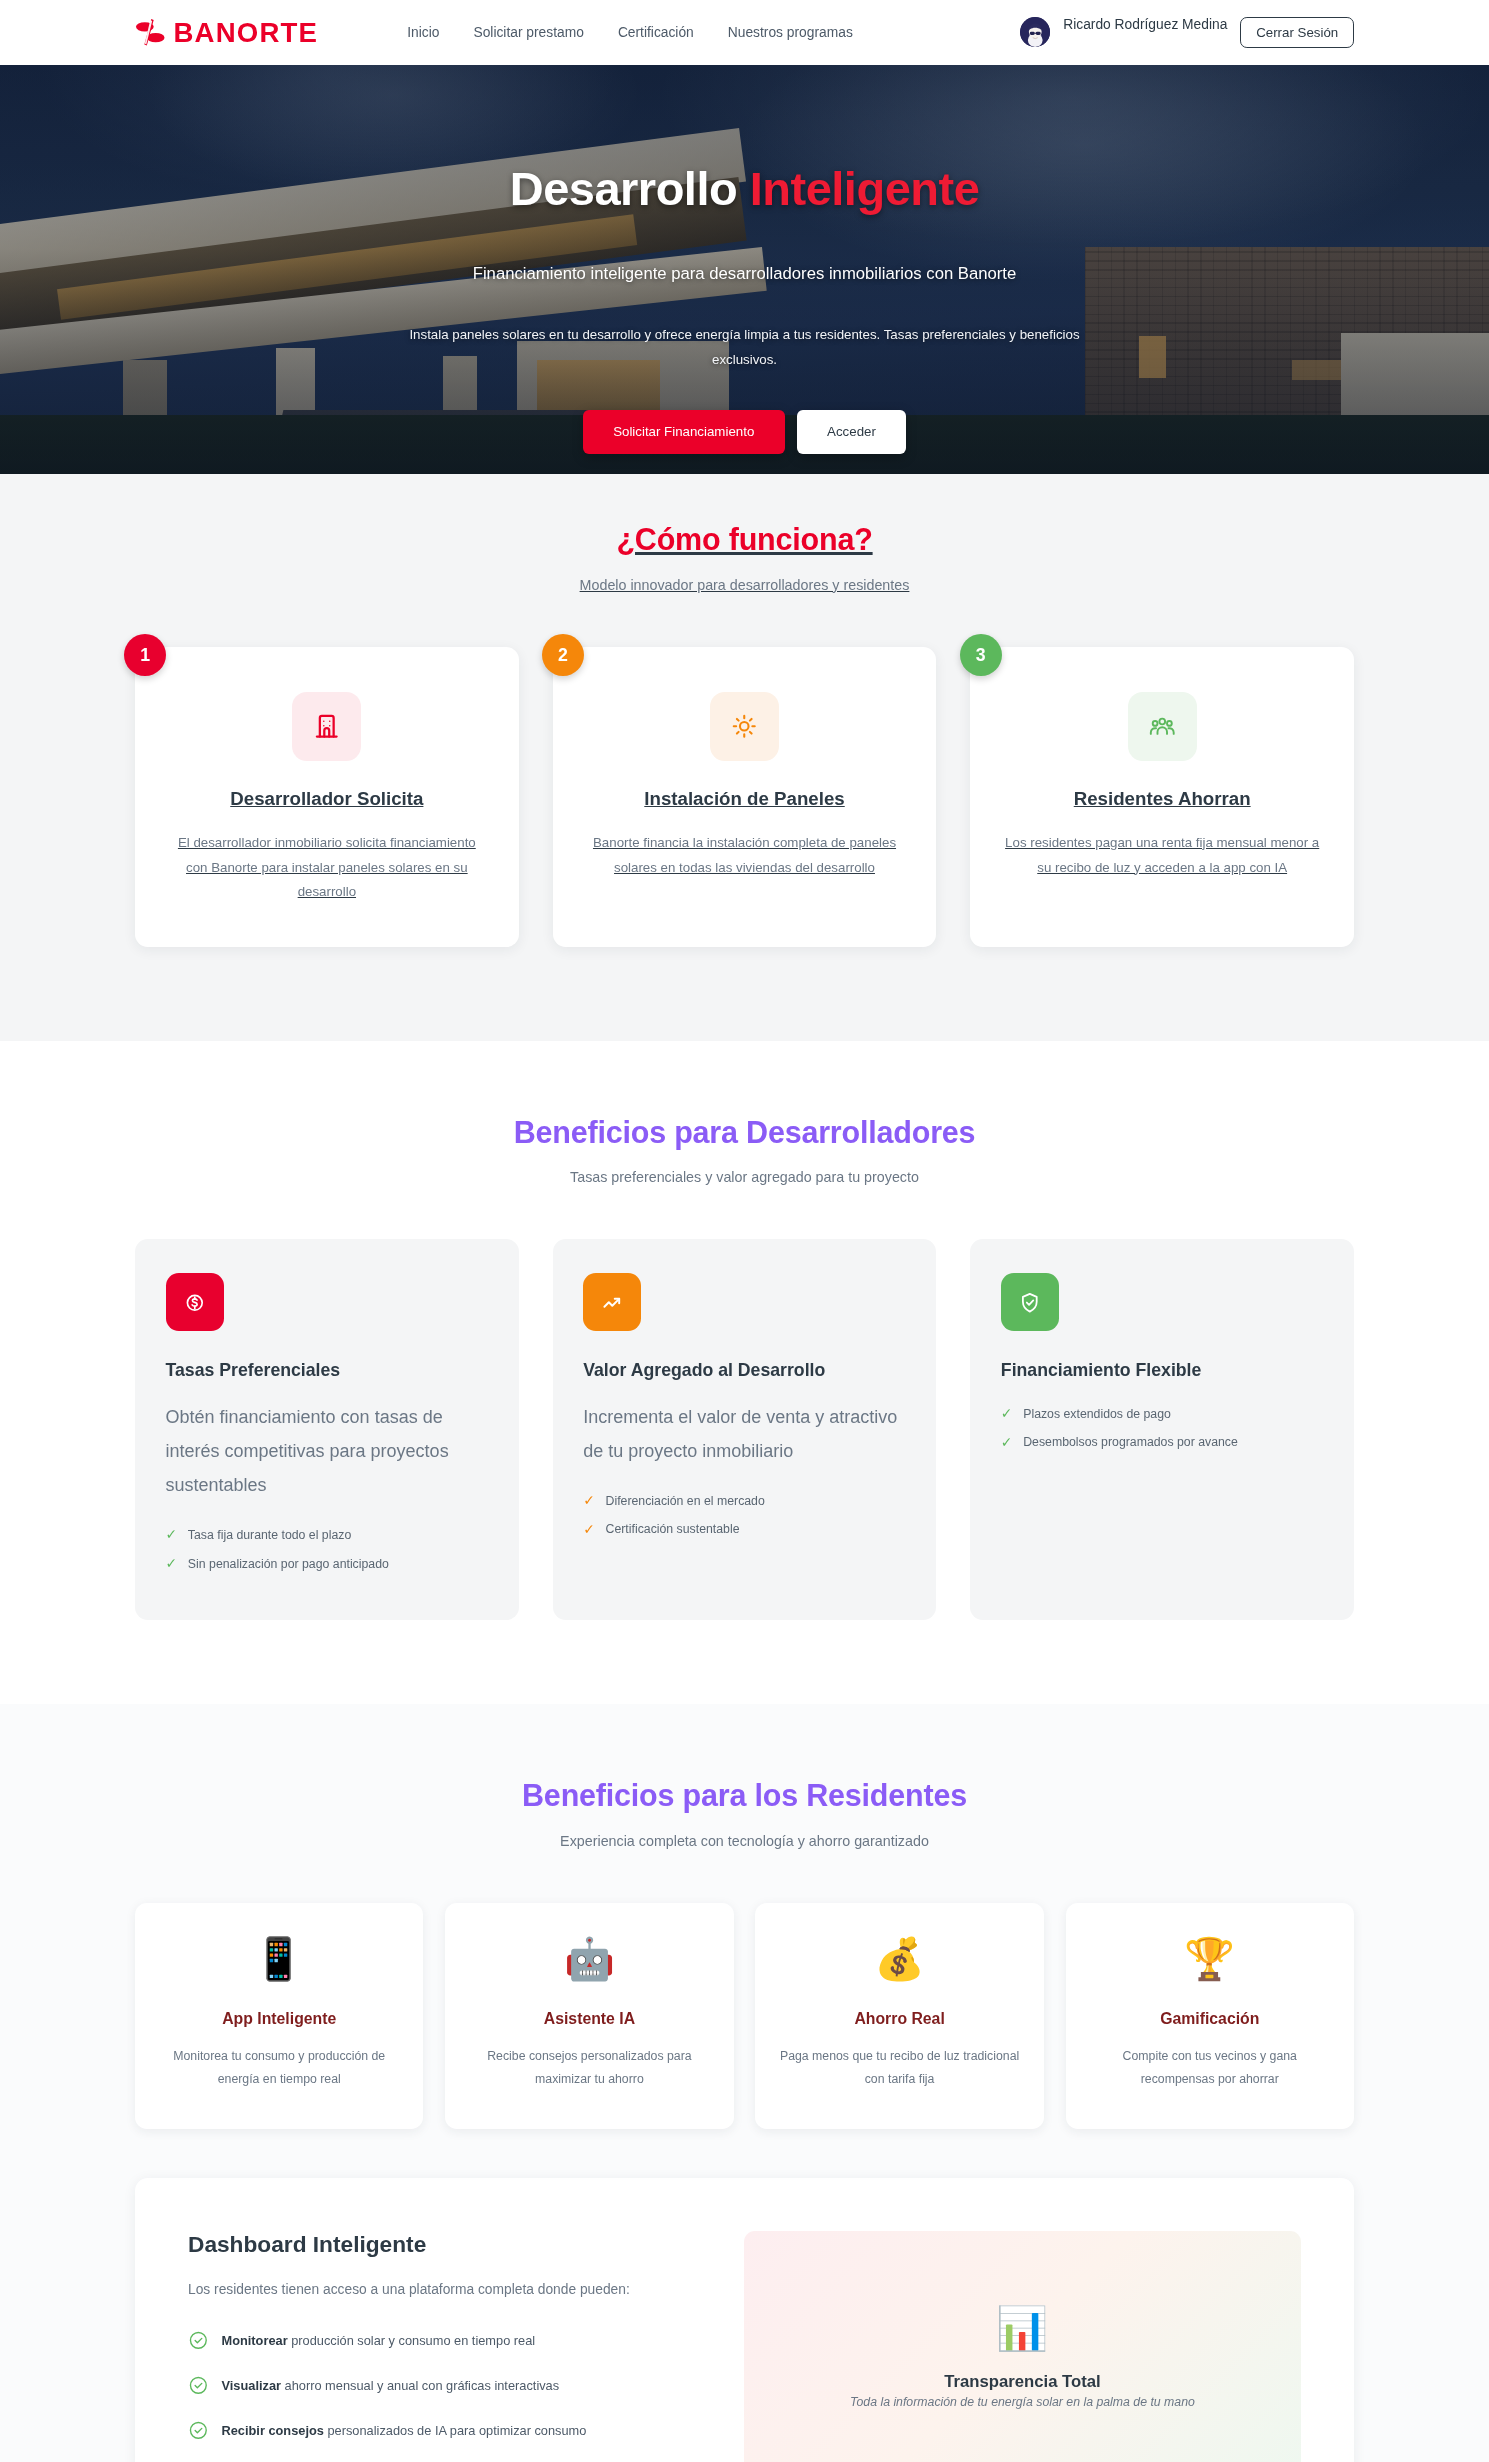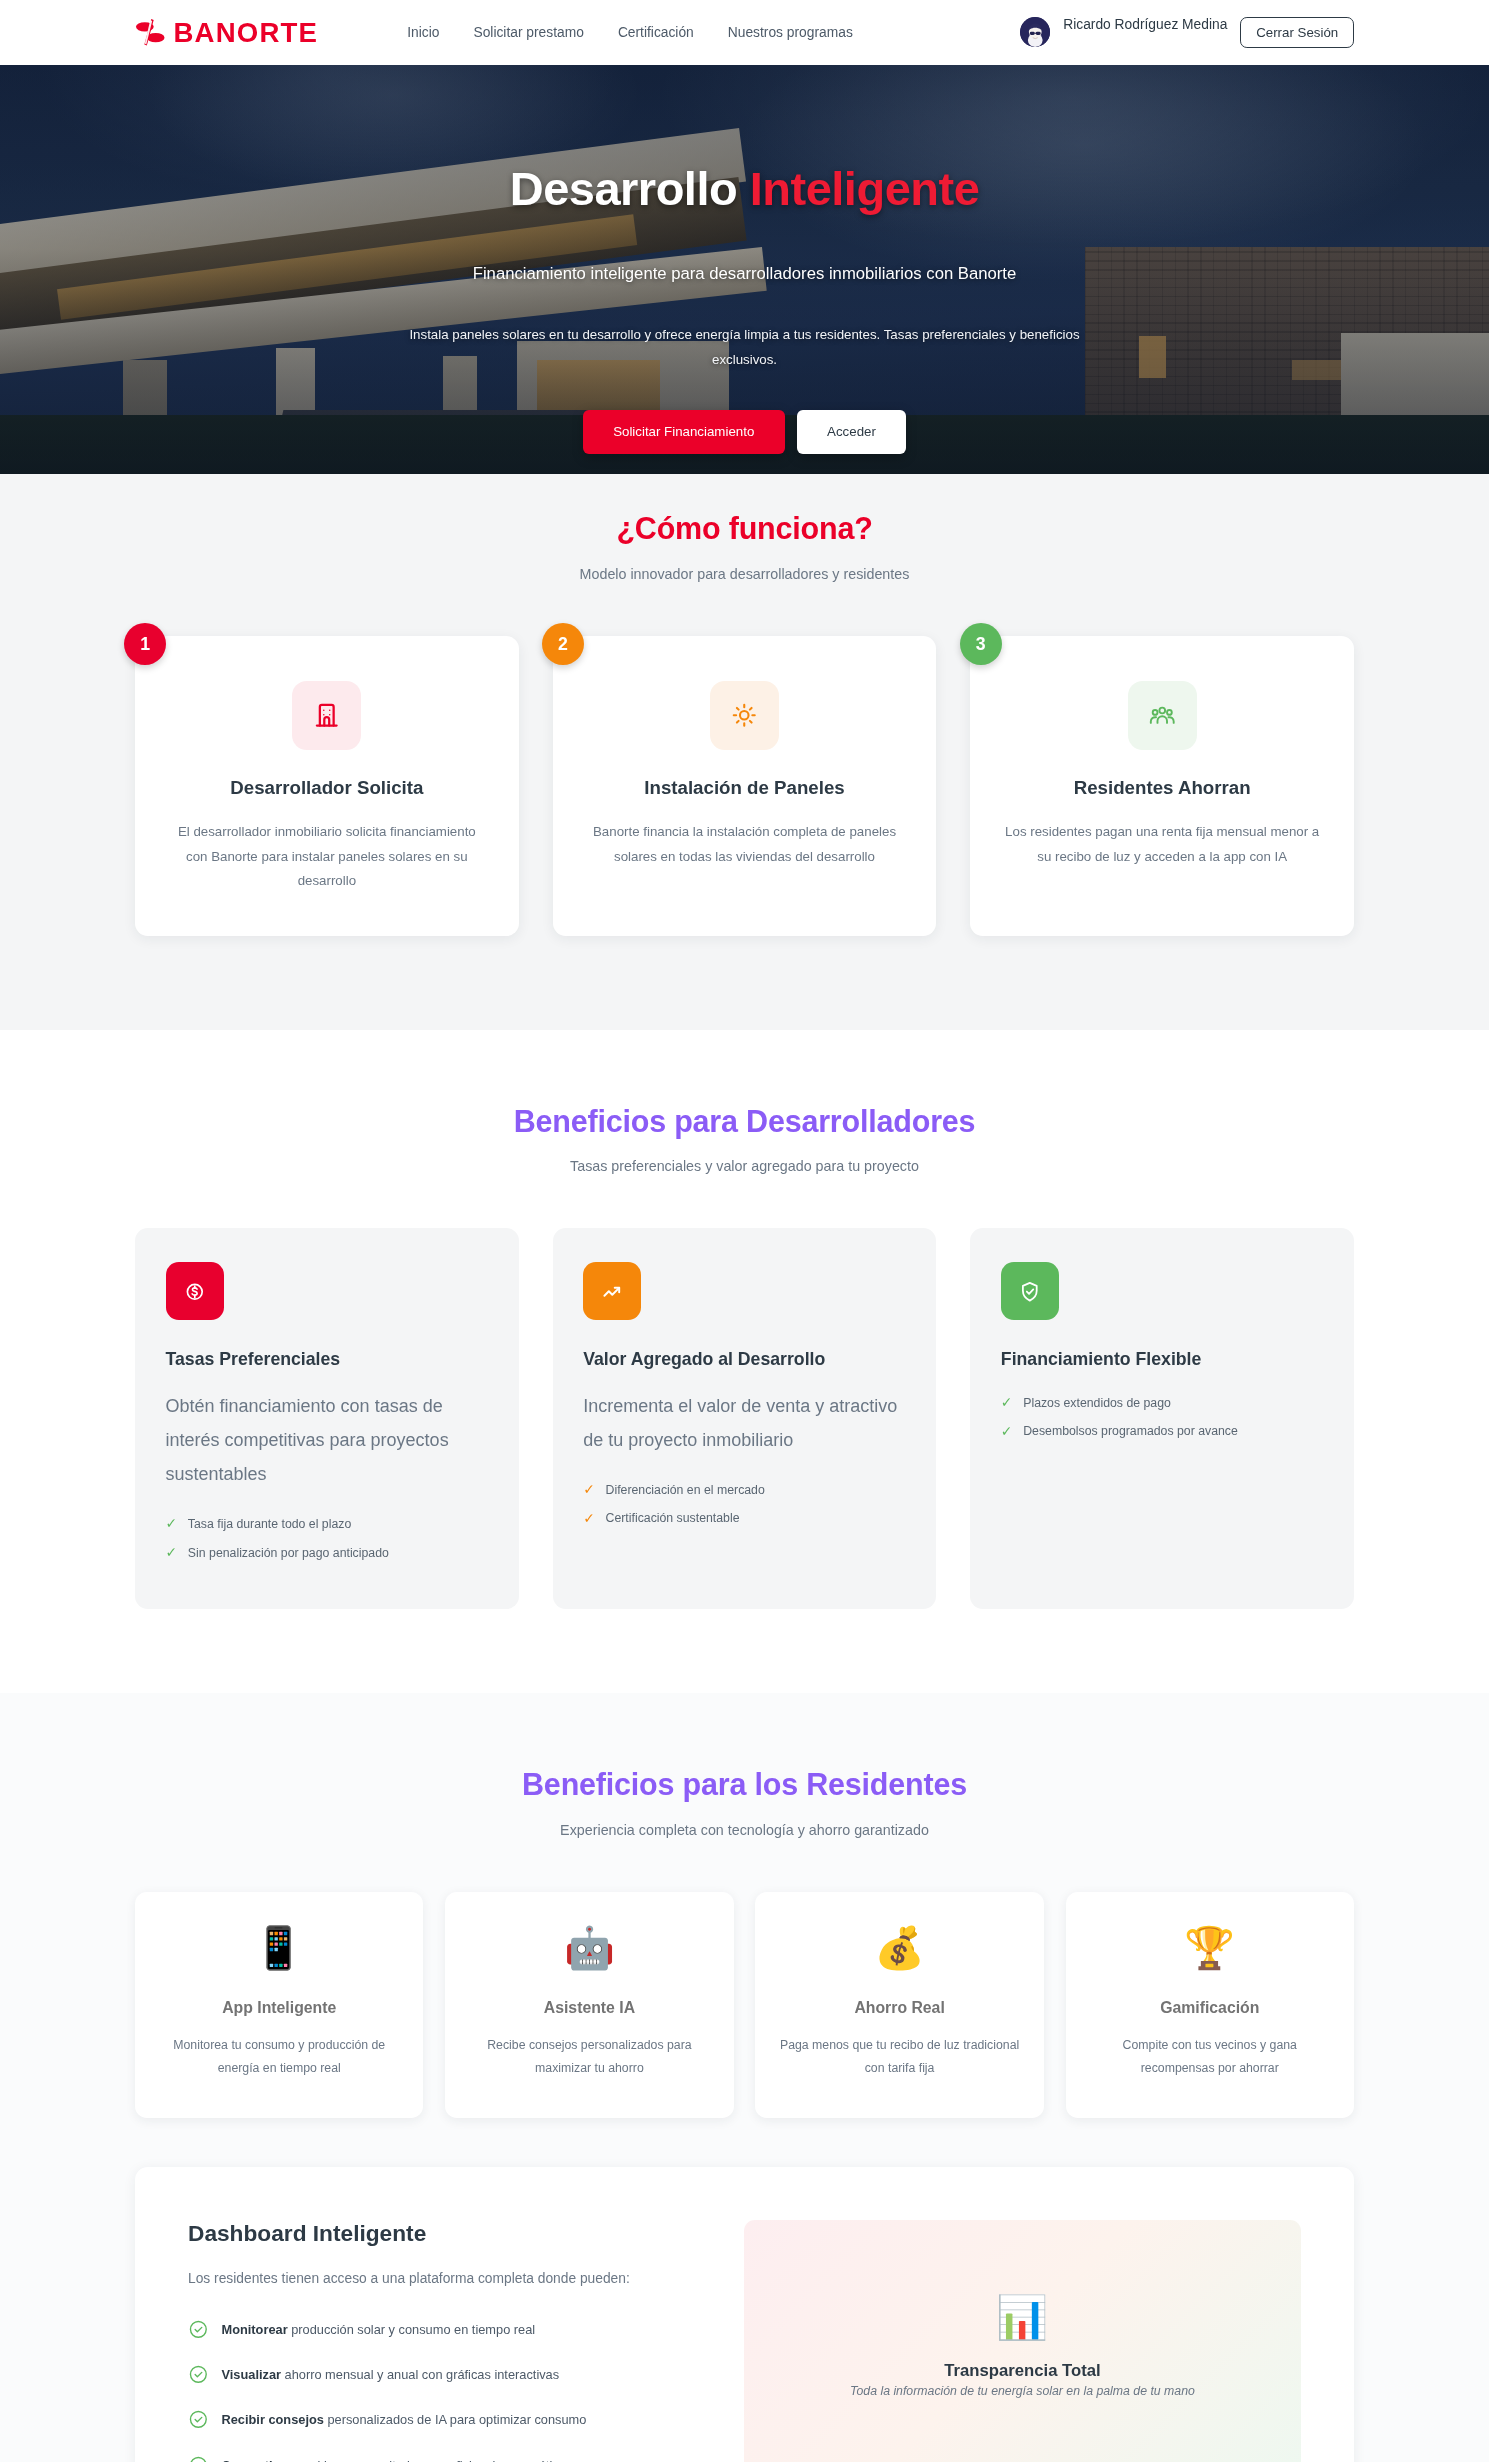--- a/index.html
+++ b/index.html
@@ -167,21 +167,21 @@
     background:#eb0029; color:#fff; padding:14.3px 30.5px; font-weight:500;
     box-shadow:0 3.9px 10.8px rgba(0,0,0,.25);
   }
   .btn-white {
     background:#ffffff; color:#2d3a45; padding:14.3px 30.5px; font-weight:500;
     box-shadow:0 3.9px 10.8px rgba(0,0,0,.25);
   }
 
   
   .section { padding:0 135px; }
-  .sec-how { background:#f4f5f6; padding-top:37px; padding-bottom:94px; }
+  .sec-how { background:#f4f5f6; padding-top:48px; padding-bottom:94px;text-decoration:underline; }
   .sec-dev { background:#ffffff; padding-top:74px; padding-bottom:84px; }
   .sec-res { background:#fafbfc; padding-top:74px; padding-bottom:94px; }
 
   .sec-title {
     text-align:center; font-size:30.5px; font-weight:700; color:#8b5cf6;
     letter-spacing:-0.2px;
   }
   .sec-title.red { color:#eb0029; }
   .sec-sub {
     text-align:center; font-size:14.3px; color:#6b7785; margin-top:19.7px;
@@ -237,21 +237,21 @@
   .res-cards { display:flex; gap:21.7px; margin-top:54px; }
   .res-card {
     flex:1; background:#ffffff; border-radius:11.8px;
     padding:36px 21.7px 38px; text-align:center;
     box-shadow:0 2.5px 10.8px rgba(28,40,55,.07);
   }
   .res-emoji {
     font-size:41px; line-height:1; display:block; margin-bottom:29.5px;
     font-family:"DejaVu Sans", sans-serif;
   }
-  .res-title { font-size:15.8px; font-weight:700; color:#737373; }
+  .res-title { font-size:15.8px; font-weight:700; color:#7f1d1d; }
   .res-desc { margin-top:17.7px; font-size:12.3px; color:#6b7785; line-height:1.85; }
 
   
   .dash {
     margin-top:49px; background:#ffffff; border-radius:12.8px;
     box-shadow:0 2.5px 12.8px rgba(28,40,55,.07);
     display:flex; gap:34px; padding:53px 53px 55px;
     align-items:stretch;
   }
   .dash-left { flex:1.04; }

